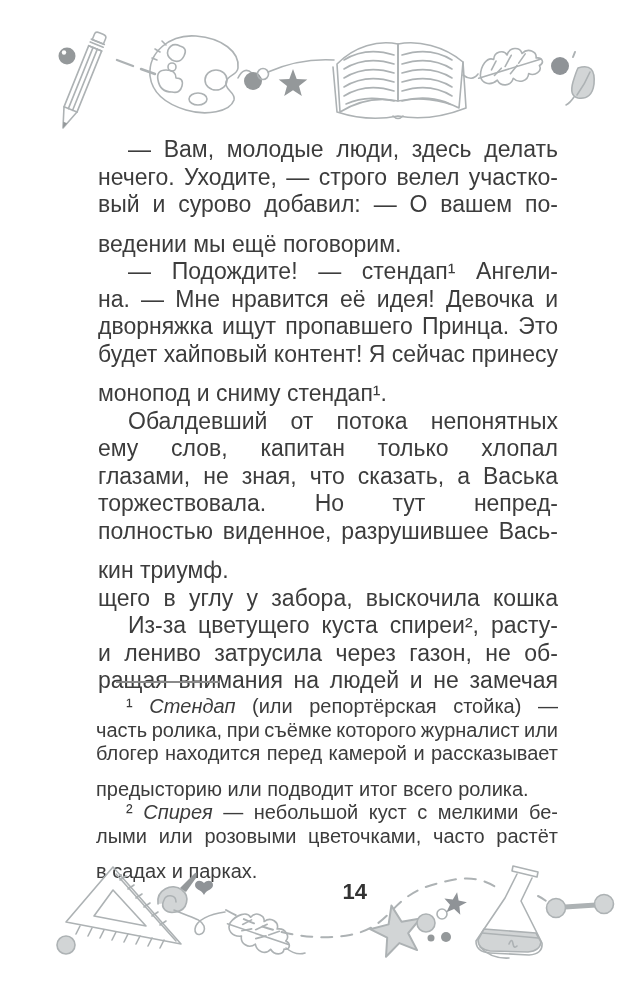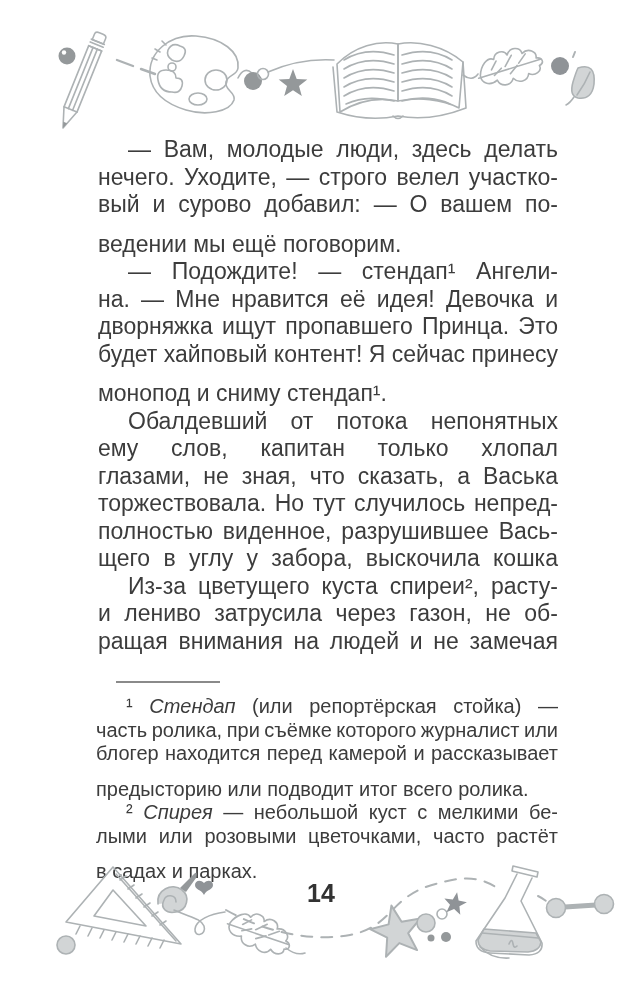--- a/index.html
+++ b/index.html
@@ -16,22 +16,22 @@
              font-size:23px;line-height:27.5px;color:var(--text);}
   #footnotes{position:absolute;left:96px;top:695px;width:462px;
              font-size:20px;line-height:23.5px;color:var(--text);}
   #footnote-rule{position:absolute;left:116px;top:681px;width:104px;height:2px;
                  background:var(--rule);}
   .tline{display:flex;justify-content:space-between;}
   .tline.lastline{display:block;margin-top:12px;}
   .tline span{white-space:pre;}
   .findent{padding-left:30px;}
   .it{font-style:italic;}
-  #page-number{position:absolute;left:307px;top:879px;width:60px;text-align:left;
-               font-size:25px;font-weight:700;color:var(--page-number-color);}
+  #page-number{position:absolute;left:307px;top:879px;width:60px;text-align:right;
+               font-size:22px;font-weight:700;color:var(--page-number-color);}
   [data-interactable="false"]{cursor:default;}
 </style>
 </head>
 <body>
 
 <div id="page" data-interactable="false">
 
   <svg id="header-decor" data-interactable="false" width="625" height="135" viewBox="0 0 625 135" fill="none" stroke="var(--doodle-stroke)" stroke-width="1.6" stroke-linecap="round" stroke-linejoin="round">
     <g data-interactable="false" stroke="none">
       <circle cx="67" cy="56" r="8.5" fill="var(--doodle-fill)"></circle>
@@ -174,29 +174,29 @@
           <span>зная,</span>
           <span>что</span>
           <span>сказать,</span>
           <span>а</span>
           <span>Васька</span>
         </div>
         <div class="tline" data-interactable="false">
           <span>торжествовала.</span>
           <span>Но</span>
           <span>тут</span>
-          <span>случилось</span>
           <span>непред-</span>
         </div>
         <div class="tline" data-interactable="false">
           <span>полностью</span>
           <span>виденное,</span>
           <span>разрушившее</span>
           <span>Вась-</span>
         </div>
+        <div class="tline lastline" data-interactable="false"><span>кин </span><span>триумф.</span></div>
       </div>
       <div data-interactable="false">
         <div class="tline" data-interactable="false">
           <span>щего</span>
           <span>в</span>
           <span>углу</span>
           <span>у</span>
           <span>забора,</span>
           <span>выскочила</span>
           <span>кошка</span>

